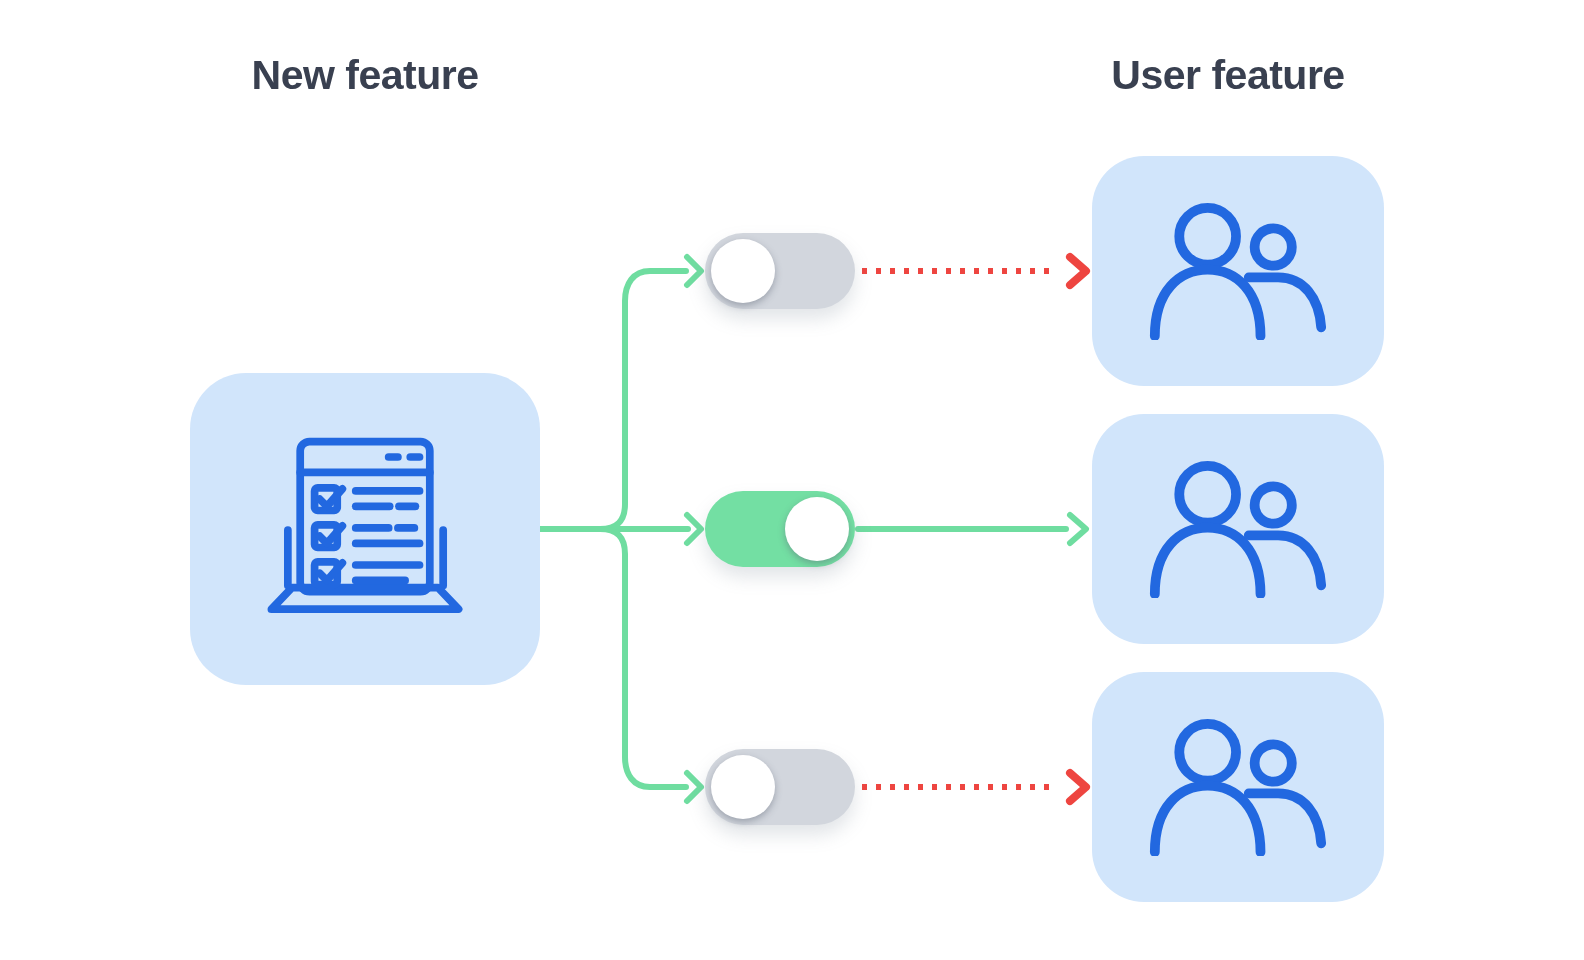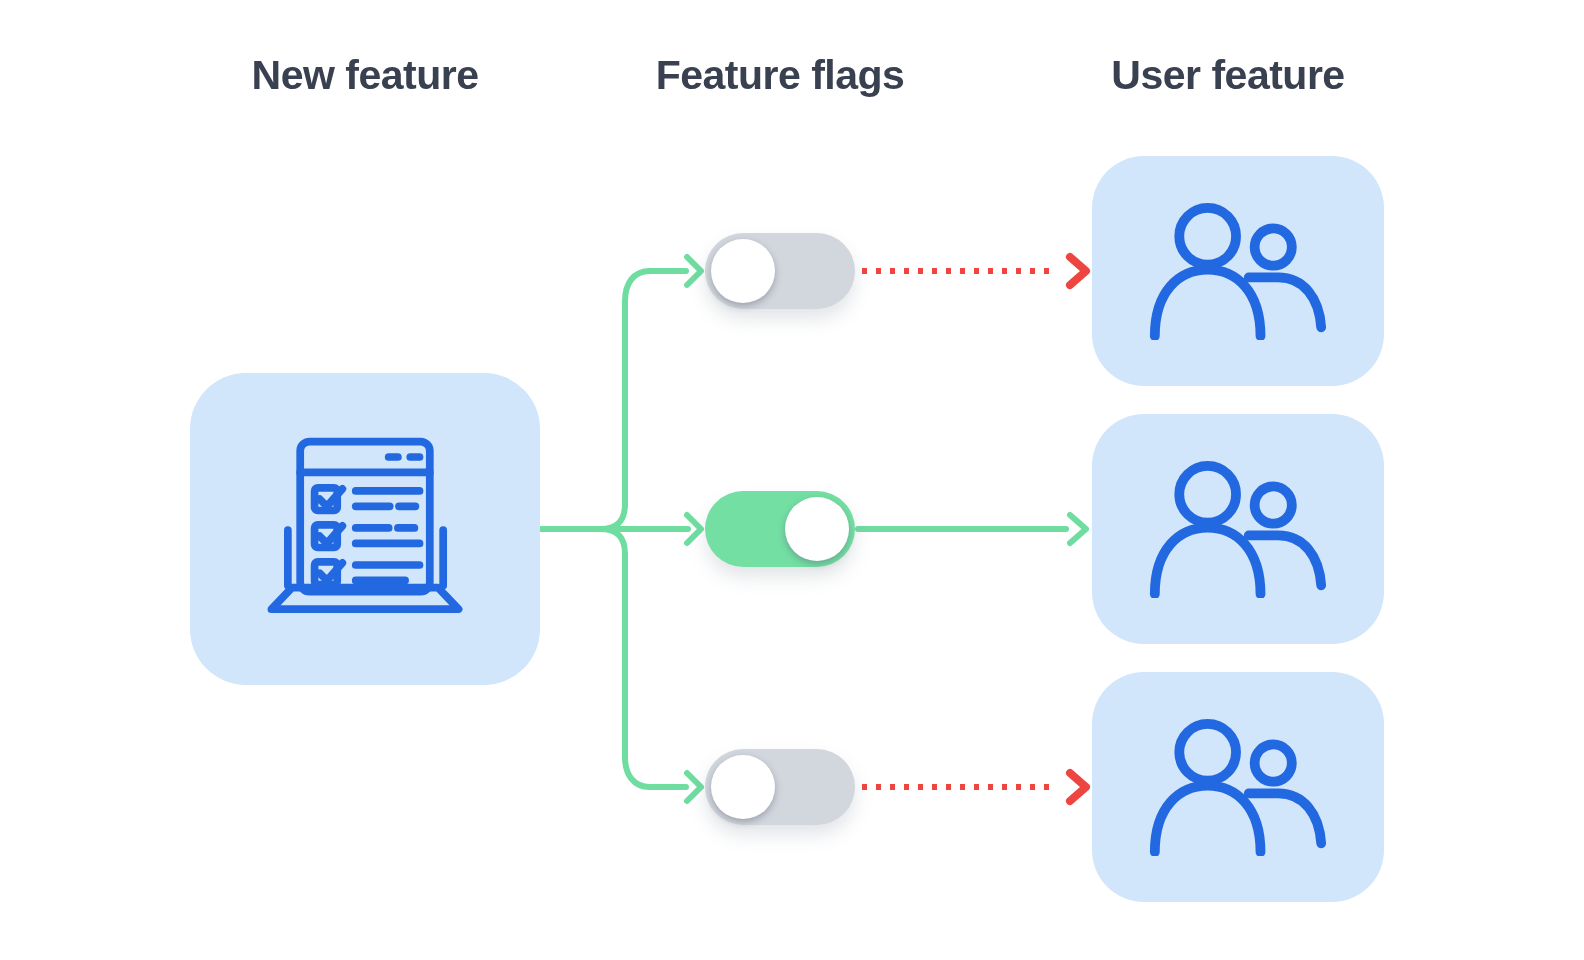--- a/index.html
+++ b/index.html
@@ -71,21 +71,20 @@
 
   .users-svg{width:186px;height:137px;display:block;}
   .laptop-svg{width:216px;height:196px;display:block;}
 </style>
 </head>
 <body>
 
 <div class="canvas">
 
   <div class="col-heading" id="heading-left">New feature</div>
-  <div class="col-heading" id="heading-middle">Feature flags</div>
   <div class="col-heading" id="heading-right">User feature</div>
 
   <svg class="connectors" viewBox="0 0 1584 960" xmlns="http://www.w3.org/2000/svg">
     <g fill="none" stroke-width="6" stroke-linecap="round" stroke-linejoin="round" stroke="#6fdda0">
       <path d="M 540 529 H 600 C 617 529 625 521 625 504 V 301 C 625 284 633 271 650 271 H 686"></path>
       <path d="M 540 529 H 688"></path>
       <path d="M 540 529 H 600 C 617 529 625 537 625 554 V 757 C 625 774 633 787 650 787 H 686"></path>
       <path d="M 687 257 L 701 271 L 687 285"></path>
       <path d="M 687 515 L 701 529 L 687 543"></path>
       <path d="M 687 773 L 701 787 L 687 801"></path>

